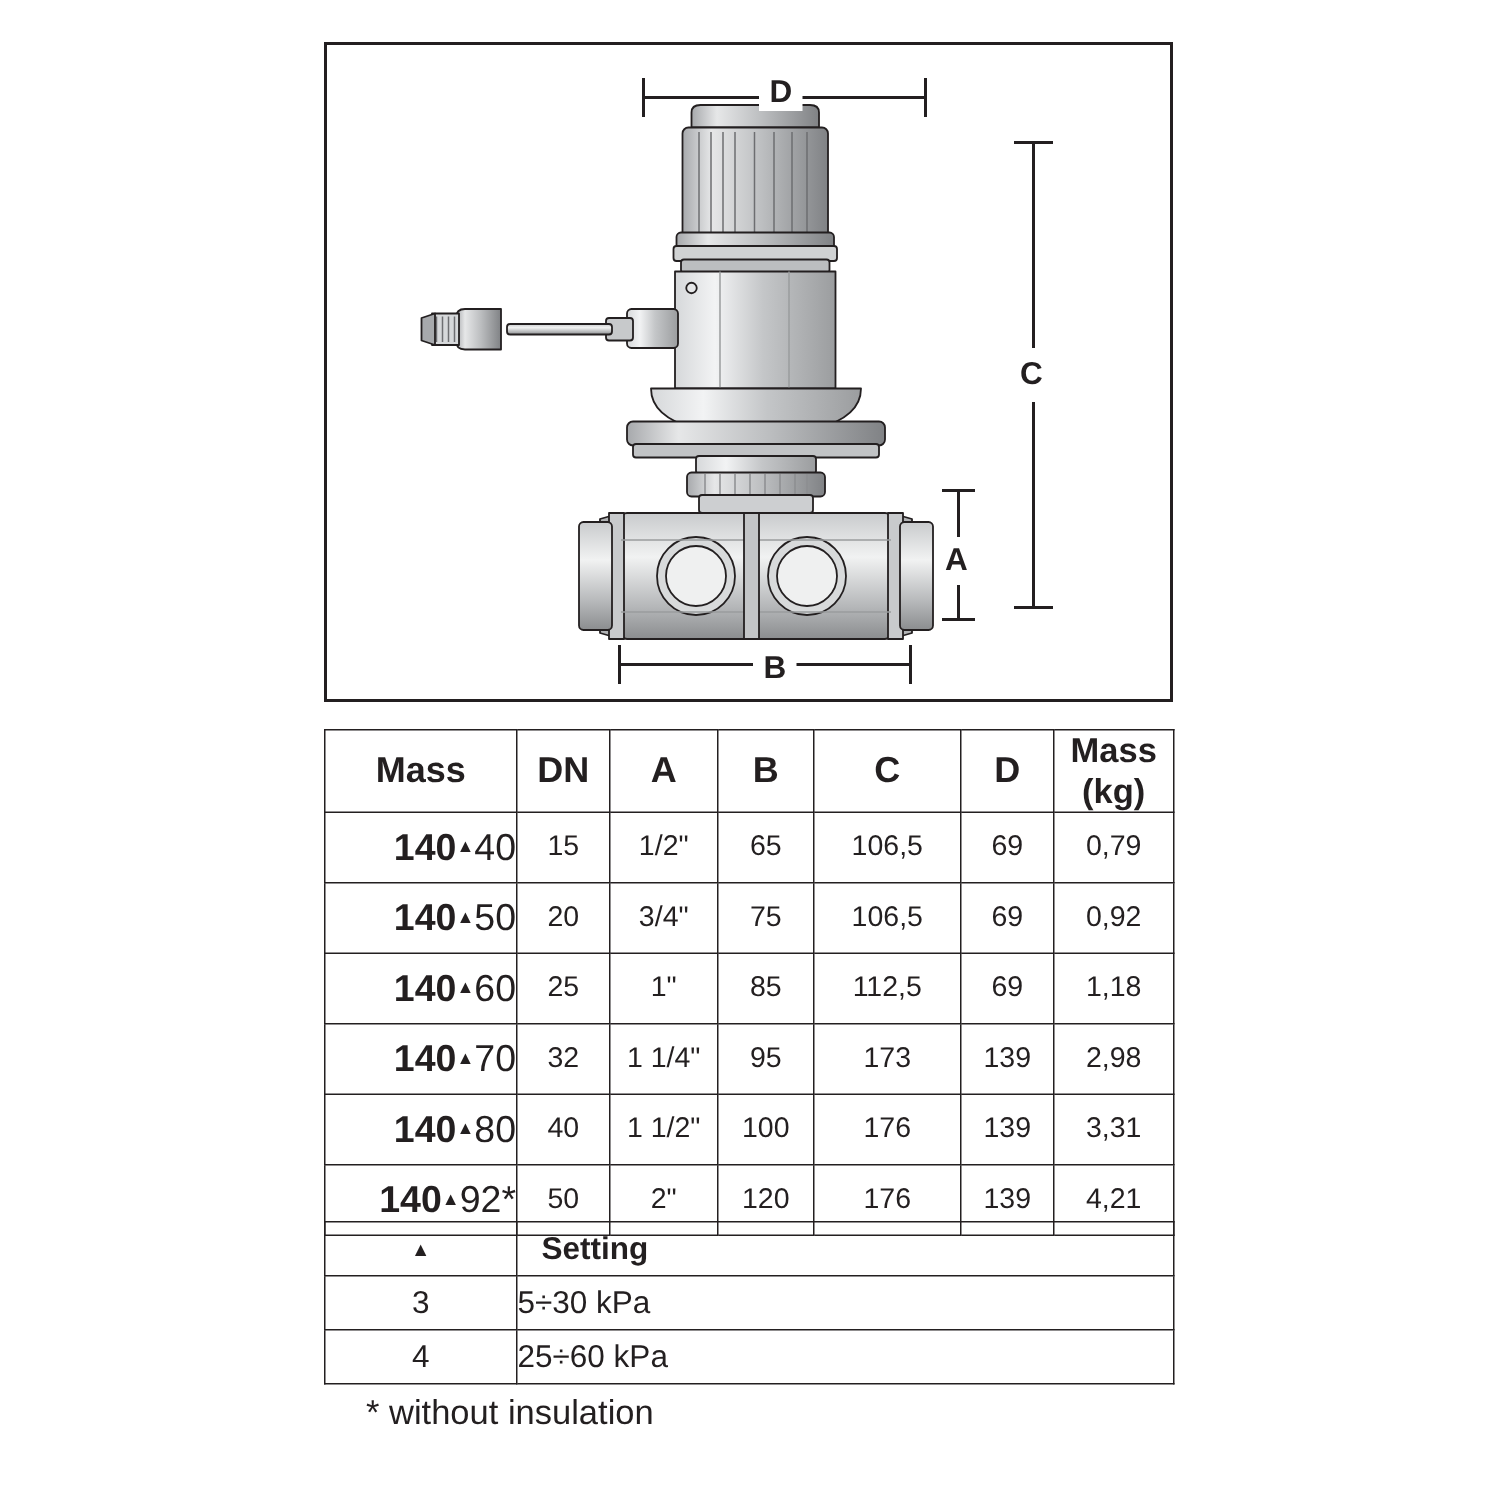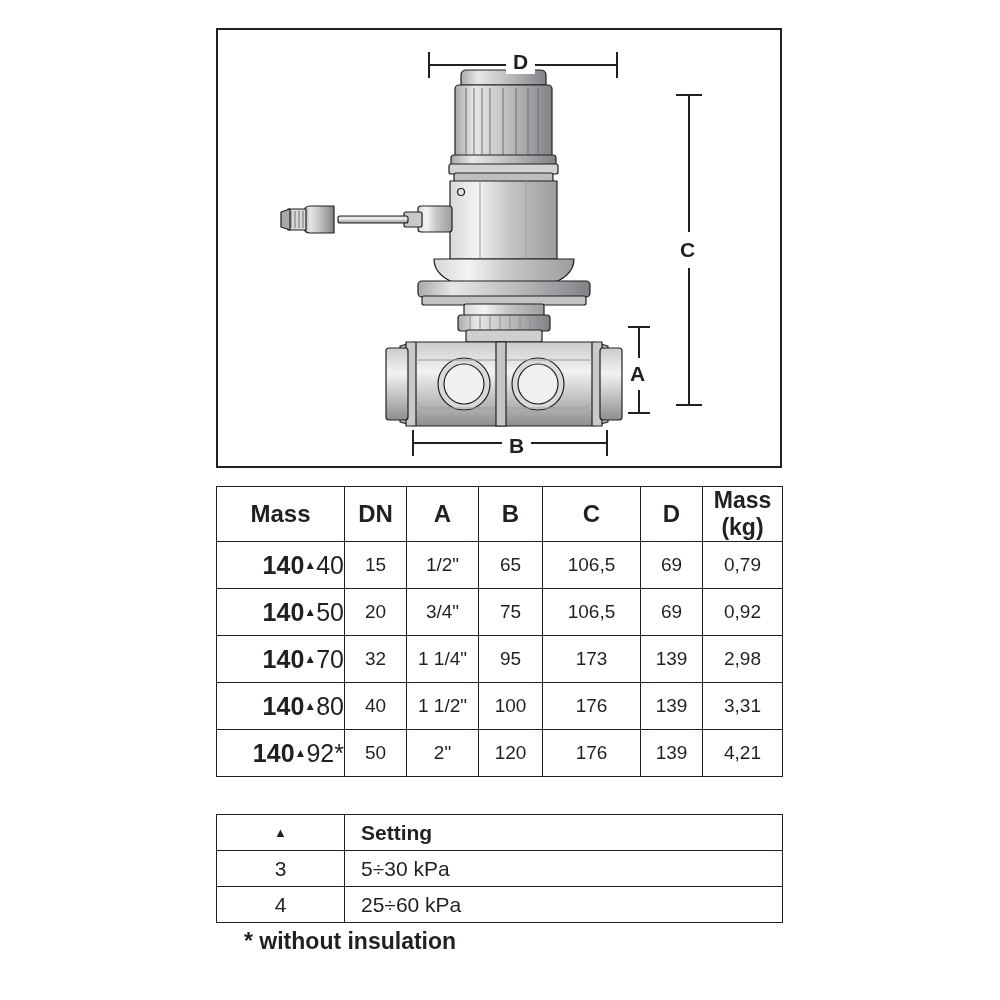--- a/index.html
+++ b/index.html
@@ -126,33 +126,32 @@
     font-size: 21px;
     font-weight: bold;
   }
   #setting-table td.set-key {
     text-align: center;
     font-size: 21px;
     font-weight: normal;
   }
   #setting-table td.set-val {
     text-align: left;
-    padding-left: 16px;
+    padding-left: 0;
     font-size: 21px;
   }
 
   
   #footnote {
     position: absolute;
     left: 244px;
     top: 928px;
     font-size: 23px;
     color: #231f20;
     font-family: "Liberation Sans", sans-serif;
-    font-weight: bold;
   }
 </style>
 </head>
 <body>
 
 <div id="drawing-panel">
 
   <svg id="valve-svg" width="562" height="436" viewBox="0 0 562 436">
     <defs>
       <linearGradient id="gBody" x1="0" y1="0" x2="1" y2="0">
@@ -307,20 +306,29 @@
     <tr>
       <td class="code-cell"><span class="code-prefix">140</span><span class="code-tri">▲</span><span>50</span></td>
       <td>20</td>
       <td>3/4"</td>
       <td>75</td>
       <td>106,5</td>
       <td>69</td>
       <td>0,92</td>
     </tr>
     <tr>
+      <td class="code-cell"><span class="code-prefix">140</span><span class="code-tri">▲</span><span>60</span></td>
+      <td>25</td>
+      <td>1"</td>
+      <td>85</td>
+      <td>112,5</td>
+      <td>69</td>
+      <td>1,18</td>
+    </tr>
+    <tr>
       <td class="code-cell"><span class="code-prefix">140</span><span class="code-tri">▲</span><span>70</span></td>
       <td>32</td>
       <td>1 1/4"</td>
       <td>95</td>
       <td>173</td>
       <td>139</td>
       <td>2,98</td>
     </tr>
     <tr>
       <td class="code-cell"><span class="code-prefix">140</span><span class="code-tri">▲</span><span>80</span></td>

